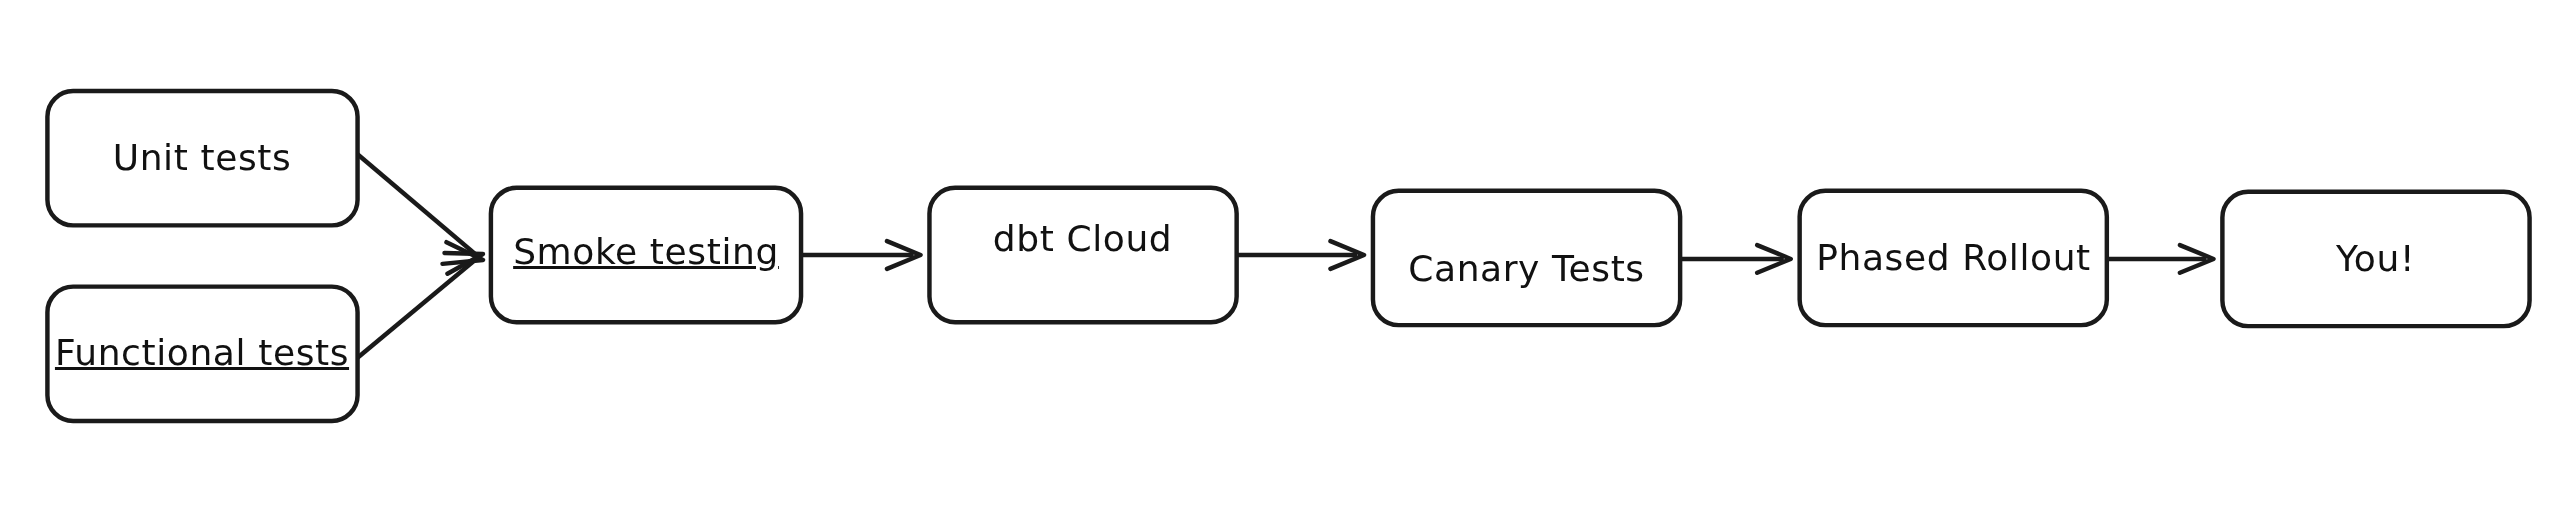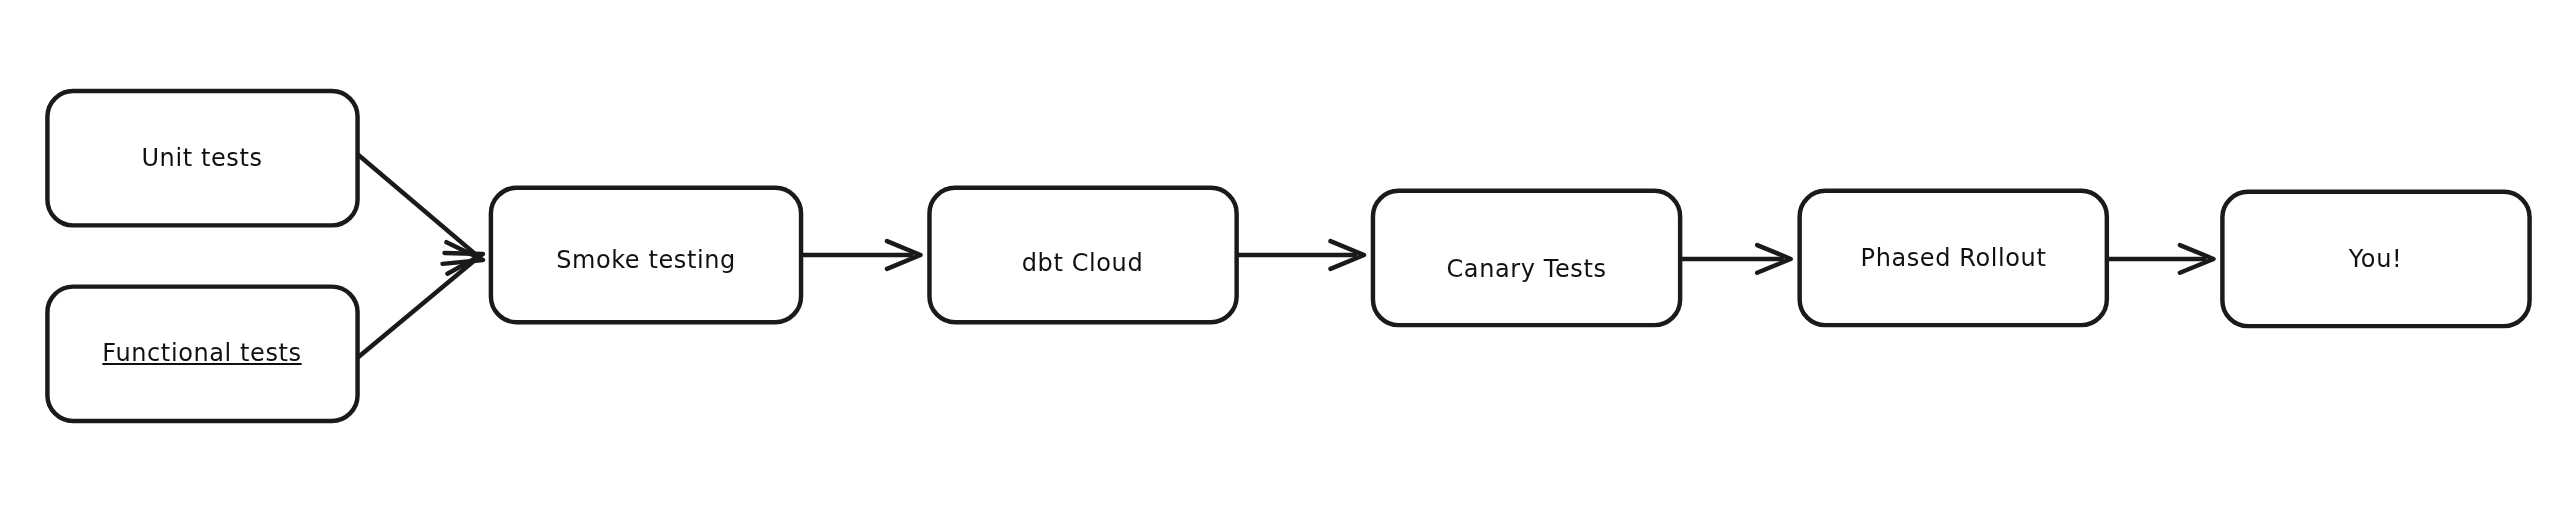--- a/index.html
+++ b/index.html
@@ -49,21 +49,21 @@
   }
   .node-label {
     position: absolute;
     display: flex;
     flex-direction: column;
     align-items: center;
     justify-content: center;
     text-align: center;
     color: #111111;
     font-family: "DejaVu Sans", sans-serif;
-    font-size: 24px;
+    font-size: 36px;
     line-height: 1.42;
     letter-spacing: 0.6px;
     white-space: pre;
     pointer-events: none;
   }
   .node-label .line2 {
     display: block;
   }
 </style>
 </head>
@@ -120,25 +120,25 @@
   </svg>
 
   <div class="node-label" style="left:47px; top:91px; width:310px; height:134px;">
     <span class="line1">Unit tests</span>
   </div>
 
   <div class="node-label" style="left:47px; top:286px; width:310px; height:134px;text-decoration:underline;">
     <span class="line1">Functional tests</span>
   </div>
 
-  <div class="node-label" style="left:491px; top:193px; width:310px; height:134px;">
+  <div class="node-label" style="left:491px; top:185px; width:310px; height:134px;text-decoration:underline;">
     <span class="line1">Smoke testing</span>
   </div>
 
-  <div class="node-label" style="left:929px; top:196px; width:307px; height:134px;">
+  <div class="node-label" style="left:929px; top:172px; width:307px; height:134px;">
     <span class="line1">dbt Cloud</span>
   </div>
 
   <div class="node-label" style="left:1373px; top:202px; width:307px; height:134px;">
     <span class="line1">Canary Tests</span>
   </div>
 
   <div class="node-label" style="left:1800px; top:191px; width:307px; height:134px;">
     <span class="line1">Phased Rollout</span>
   </div>

